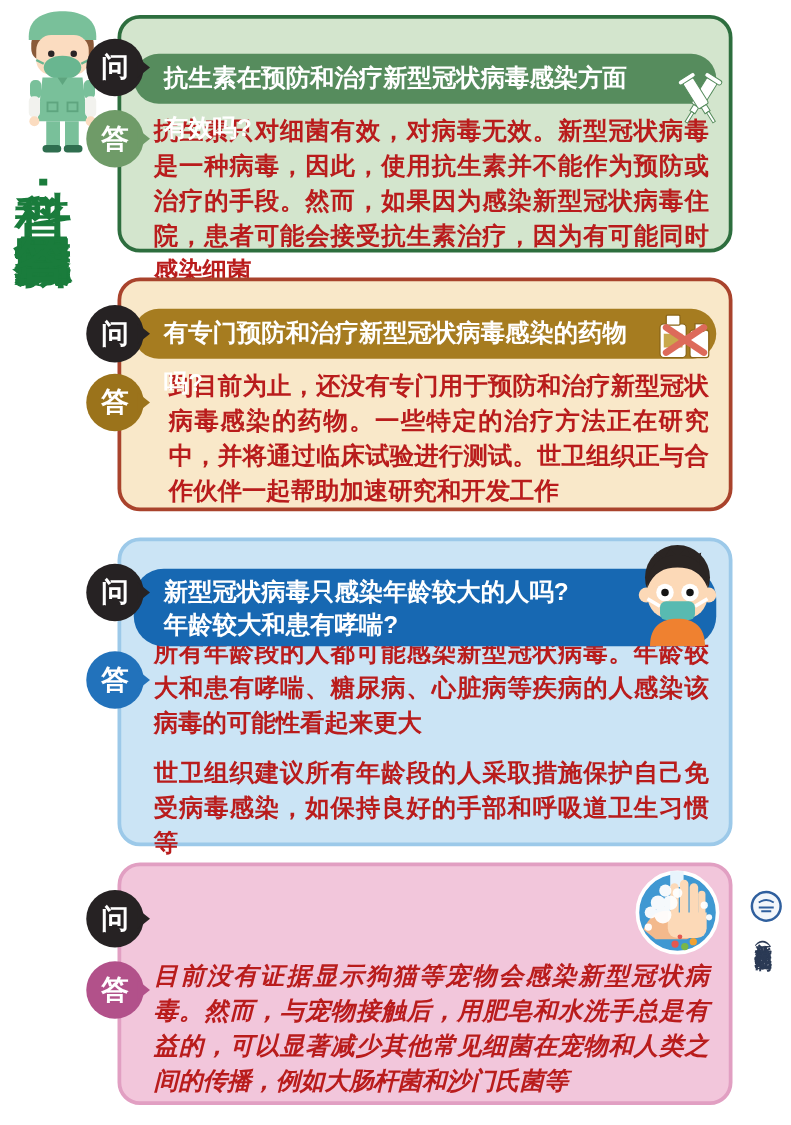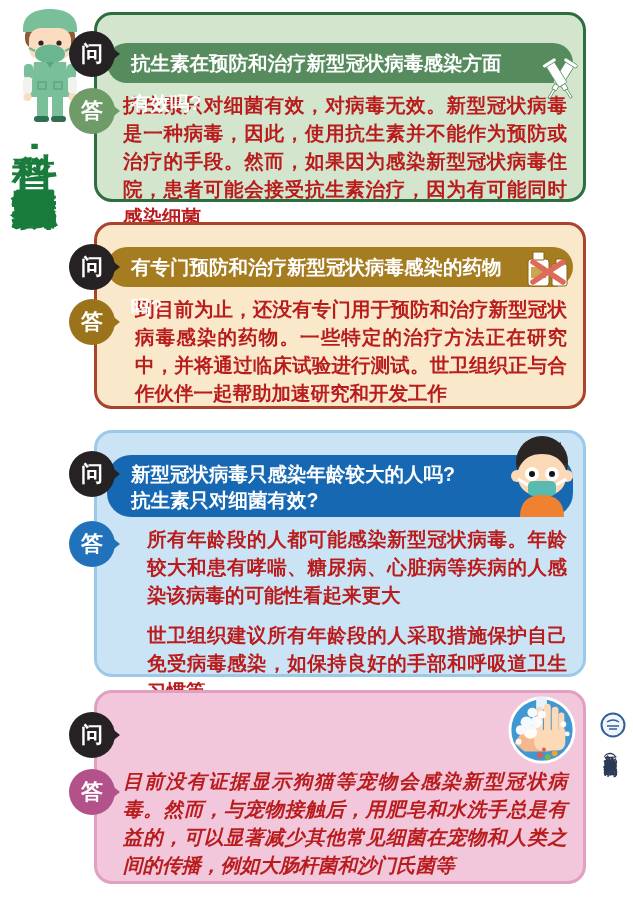--- a/index.html
+++ b/index.html
@@ -43,21 +43,21 @@
   .panel-2 .q-badge{top:19px;} .panel-2 .a-badge{top:74px;}
   .panel-3 .q-badge{top:18px;} .panel-3 .a-badge{top:88px;}
   .panel-4 .q-badge{top:19px;} .panel-4 .a-badge{top:76px;}
 
   .answer{position:absolute;left:26px;right:16px;font-size:19.5px;line-height:28px;
           font-weight:600;color:#b91c1c;text-align:justify;}
   .answer p{margin:0;}
   .answer p + p{margin-top:12px;}
   .panel-1 .answer{top:76px;}
   .panel-2 .answer{top:70px;margin-left:12px;}
-  .panel-3 .answer{top:92px;margin-left:24px;}
+  .panel-3 .answer{top:76px;}
   .panel-4 .answer{top:74px;font-style:italic;}
 
   .corner-icon{position:absolute;z-index:4;}
   .icon-syringes{top:36px;right:2px;width:42px;height:58px;}
   .icon-bottles{top:23px;right:12px;width:46px;height:42px;}
   .icon-boy{top:2px;right:4px;width:74px;height:82px;}
   .icon-wash{top:2px;right:6px;width:70px;height:70px;}
 
   
   .xinhua-logo{position:absolute;left:600px;top:712px;width:26px;height:26px;}
@@ -157,21 +157,21 @@
 
   <section class="panel panel-3" style="--border: #9cc9e9; --body: #cbe4f5; --header: #1768b2; --badge: #2272bb;">
     <div class="badge q-badge">
         <span>问</span>
       </div>
     <div class="badge a-badge">
         <span>答</span>
       </div>
     <div class="qheader">
       <span class="line">新型冠状病毒只感染年龄较大的人吗?</span>
-      <span class="line">抗生素只对细菌有效?</span>
+      <span class="line">年龄较大和患有哮喘?</span>
     </div>
     <svg class="corner-icon icon-boy" viewBox="0 0 74 82">
       <circle cx="37" cy="27" r="26" fill="#2b2523"></circle>
       <path d="M20 6 L26 12 L31 4 L37 10 L44 3 L48 11 L56 7 L54 16 L24 16 Z" fill="#2b2523"></path>
       <circle cx="12" cy="41" r="6" fill="#fcd9b7"></circle>
         <circle cx="62" cy="41" r="6" fill="#fcd9b7"></circle>
       <rect x="13" y="17" width="48" height="43" rx="18" fill="#fcd9b7"></rect>
       <path d="M13 35 C13 17 24 9 37 9 C50 9 61 17 61 35 C56 23 48 19 37 19 C26 19 18 23 13 35 Z" fill="#2b2523"></path>
       <line x1="23" y1="50" x2="13" y2="44" stroke="#ffffff" stroke-width="3"></line>
       <line x1="51" y1="50" x2="61" y2="44" stroke="#ffffff" stroke-width="3"></line>

